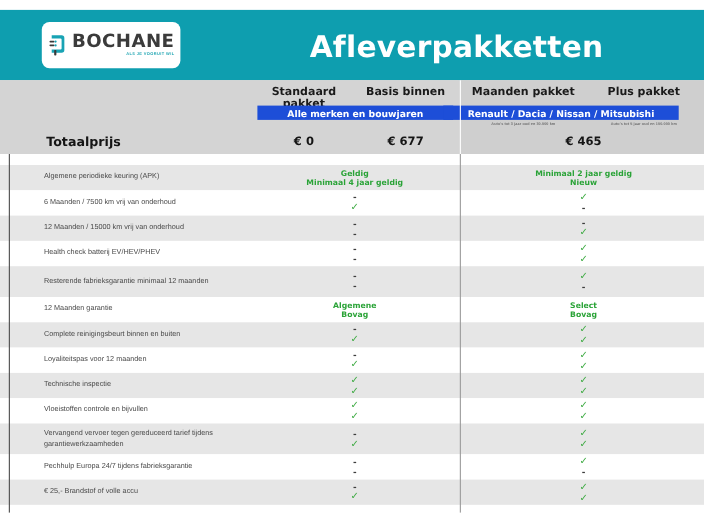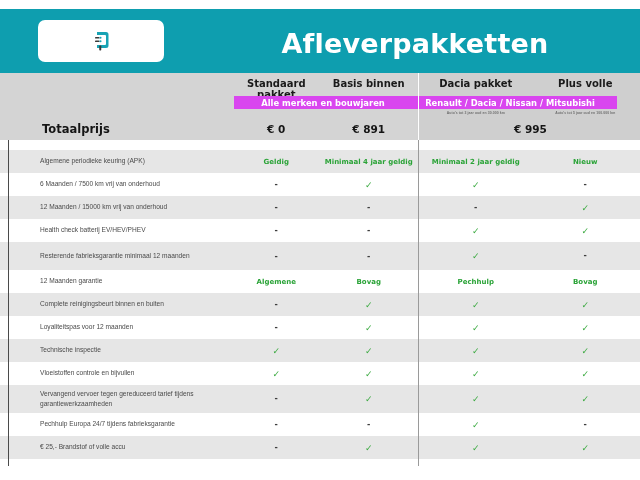--- a/index.html
+++ b/index.html
@@ -123,21 +123,21 @@
     flex: 1 1 0;
     text-align: center;
     font-size: 10px;
     font-weight: bold;
     color: #1a1a1a;
     font-family: "DejaVu Sans", sans-serif;
   }
   .brand-bar {
     position: absolute;
     height: 13px;
-    background: #d946ef;
+    background: #1d4ed8;
     color: #ffffff;
     font-size: 8.4px;
     font-weight: bold;
     display: flex;
     align-items: center;
     justify-content: center;
     font-family: "DejaVu Sans", sans-serif;
   }
   .brand-bar.left { left: 234px; top: 23px; width: 178px; }
   .brand-bar.right { left: 403px; top: 23px; width: 214px; }
@@ -226,26 +226,28 @@
     width: 190px;
     font-size: 6.6px;
     color: #4a4a4a;
     line-height: 1.55;
   }
   .cells-left {
     position: absolute;
     left: 230px;
     width: 185px;
     display: flex;
+    flex-direction: column;
   }
   .cells-right {
     position: absolute;
     left: 421px;
     width: 219px;
     display: flex;
+    flex-direction: column;
   }
   .cell {
     flex: 1 1 0;
     text-align: center;
     font-size: 7px;
     font-weight: bold;
     color: #2aa337;
     font-family: "DejaVu Sans", sans-serif;
   }
   .cell.check {
@@ -295,53 +297,57 @@
   <div class="header-band">
     <div class="logo-box">
       <svg class="logo-mark" viewBox="0 0 34 44">
         <path d="M8 4 L26 4 Q31 4 31 9 L31 31 Q31 36 26 36 L8 36 L8 30 L24 30 Q26 30 26 28 L26 12 Q26 10 24 10 L8 10 Z" fill="#18a3b4"></path>
         <rect x="4" y="14" width="9" height="3.2" rx="1.4" fill="#3a3a3a"></rect>
         <rect x="4" y="21" width="9" height="3.2" rx="1.4" fill="#3a3a3a"></rect>
         <circle cx="15" cy="15.6" r="2.1" fill="#18a3b4"></circle>
         <circle cx="15" cy="22.6" r="2.1" fill="#18a3b4"></circle>
         <rect x="12.5" y="31" width="4" height="10" rx="1.4" fill="#3a3a3a"></rect>
       </svg>
+      <span class="logo-text-wrap">
+        <span class="logo-word">BOCHANE</span>
+        <span class="logo-tag">ALS JE VOORUIT WIL</span>
+      </span>
     </div>
     <div class="header-title">Afleverpakketten</div>
   </div>
 
   <div class="colhead">
     <div class="colhead-left"></div>
     <div class="colhead-right"></div>
 
     <div class="pkg-names left">
       <div class="pkg-name">Standaard pakket</div>
       <div class="pkg-name">Basis binnen</div>
     </div>
     <div class="pkg-names right">
-      <div class="pkg-name">Dacia pakket</div>
-      <div class="pkg-name">Plus volle</div>
+      <div class="pkg-name">Maanden pakket</div>
+      <div class="pkg-name">Plus pakket</div>
     </div>
 
     <div class="brand-bar left">Alle merken en bouwjaren</div>
     <div class="brand-bar right">Renault / Dacia / Nissan / Mitsubishi</div>
 
     <div class="sub-notes">
       <div class="sub-note">Auto's tot 3 jaar oud en 30.000 km</div>
       <div class="sub-note">Auto's tot 5 jaar oud en 100.000 km</div>
     </div>
 
     <div class="total-row">
       <div class="total-label">Totaalprijs</div>
       <div class="total-vals-left">
         <div class="total-val">€ 0</div>
-        <div class="total-val">€ 891</div>
+        <div class="total-val">€ 677</div>
       </div>
       <div class="total-vals-right">
-        <div class="total-val">€ 995</div>
+        <div class="total-val">€ 465</div>
       </div>
     </div>
   </div>
 
   <div class="vrule-head-mid"></div>
 
   <div class="table" id="table-body">
       <div class="row spacer-top plain"></div>
       <div class="row std shade">
         <div class="row-label">Algemene periodieke keuring (APK)</div>
@@ -398,21 +404,21 @@
           <div class="cell dash">-</div>
         </div>
       </div>
       <div class="row std plain">
         <div class="row-label">12 Maanden  garantie</div>
         <div class="cells-left">
           <div class="cell">Algemene</div>
           <div class="cell">Bovag</div>
         </div>
         <div class="cells-right">
-          <div class="cell">Pechhulp</div>
+          <div class="cell">Select</div>
           <div class="cell">Bovag</div>
         </div>
       </div>
       <div class="row std shade">
         <div class="row-label">Complete reinigingsbeurt binnen en buiten</div>
         <div class="cells-left">
           <div class="cell dash">-</div>
           <div class="cell check">✓</div>
         </div>
         <div class="cells-right">

